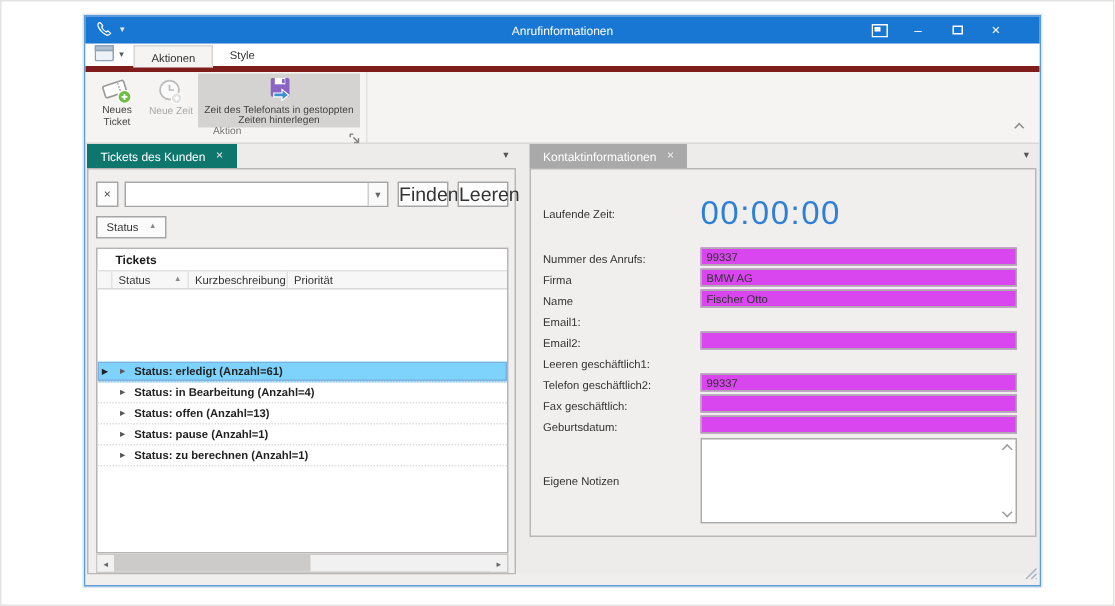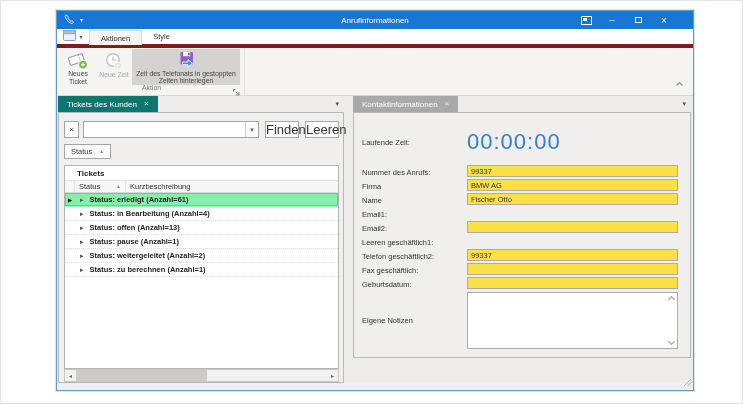--- a/index.html
+++ b/index.html
@@ -85,34 +85,34 @@
   .gh-ind { flex: 0 0 10px; border-right: 1px solid #e2e2e2; }
   .gh-col { display: flex; align-items: center; padding: 0 4px; }
   .gh-status { flex: 0 0 50px; justify-content: space-between; }
   .gh-kurz { flex: 0 0 66px; border-left: 1px solid #e2e2e2; overflow: hidden; white-space: nowrap; }
   .gh-prio { flex: 1; border-left: 1px solid #e2e2e2; }
   .grid-rows { flex: 1; }
   .grow { height: 14px; display: flex; align-items: center; font-size: 7.5px; font-weight: bold; color: #222; border-bottom: 1px dotted #dedede; }
   .grow .g-ind { flex: 0 0 10px; text-align: center; font-size: 5.5px; color: #222; }
   .grow .g-exp { margin-left: 5px; font-size: 7px; color: #555; line-height: 1; }
   .grow .g-text { margin-left: 6px; white-space: nowrap; }
-  .grow.selected { background: #86efac; box-shadow: inset 0 0 0 1px #7fafdf; }
+  .grow.selected { background: #7dd3fc; box-shadow: inset 0 0 0 1px #7fafdf; margin-top: 48px; }
 
   .hscroll { flex: 0 0 13px; margin-top: 0; border: 1px solid #c9c8c7; border-top: 1px solid #c9c8c7; background: #f1f1f1; display: flex; align-items: stretch; margin-bottom: 0; }
   .hs-arrow { width: 11px; border: none; background: #f1f1f1; color: #666; font-size: 6px; display: flex; align-items: center; justify-content: center; padding: 0; }
   .hs-track { flex: 1; position: relative; }
   .hs-thumb { position: absolute; left: 0; top: 0; bottom: 0; width: 52%; background: #cccbca; }
 
   
   .rp-inner { position: absolute; inset: 0; display: flex; flex-direction: column; padding: 8px 12px 8px 8px; }
   .timer-row { flex: 0 0 42px; display: flex; align-items: center; }
   .flabel { flex: 0 0 105px; font-size: 7.5px; color: #333; }
   .timer-value { font-size: 22px; letter-spacing: 1px; color: #2e7fd6; font-weight: 400; }
   .frow { flex: 0 0 14px; display: flex; align-items: flex-end; }
-  .frow input { flex: 1; height: 12px; border: 1px solid #ababab; background: #fde047; font: inherit; font-size: 7.5px; color: #333; padding: 0 3px; min-width: 0; }
+  .frow input { flex: 1; height: 12px; border: 1px solid #ababab; background: #d946ef; font: inherit; font-size: 7.5px; color: #333; padding: 0 3px; min-width: 0; }
   .notes-row { flex: 1; display: flex; margin-top: 3px; min-height: 0; }
   .notes-label { flex: 0 0 105px; align-self: center; font-size: 7.5px; color: #333; }
   .notes-box { flex: 1; background: #fff; border: 1px solid #ababab; position: relative; }
   .chev { position: absolute; right: 3px; width: 5px; height: 5px; border-left: 1px solid #9a9a9a; border-top: 1px solid #9a9a9a; }
   .chev-up { top: 4px; transform: rotate(45deg); }
   .chev-down { bottom: 4px; transform: rotate(-135deg); }
 
   
   .statusbar { flex: 0 0 7px; background: #f0efee; position: relative; }
   .grip { position: absolute; right: 1px; bottom: 1px; }
@@ -246,20 +246,21 @@
           </div>
           <div class="grid">
             <div class="grid-caption">Tickets</div>
             <div class="grid-header">
               <div class="gh-ind"></div>
               <div class="gh-col gh-status">
                 <span>Status</span>
                 <span class="sort-glyph">▲</span>
               </div>
               <div class="gh-col gh-kurz">Kurzbeschreibung (...</div>
+              <div class="gh-col gh-prio">Priorität</div>
             </div>
             <div class="grid-rows">
               <div class="grow selected">
                 <span class="g-ind">▶</span>
                 <span class="g-exp">▸</span>
                 <span class="g-text">Status: erledigt (Anzahl=61)</span>
               </div>
               <div class="grow">
                 <span class="g-ind"></span>
                 <span class="g-exp">▸</span>
@@ -267,25 +268,20 @@
               </div>
               <div class="grow">
                 <span class="g-ind"></span>
                 <span class="g-exp">▸</span>
                 <span class="g-text">Status: offen (Anzahl=13)</span>
               </div>
               <div class="grow">
                 <span class="g-ind"></span>
                 <span class="g-exp">▸</span>
                 <span class="g-text">Status: pause (Anzahl=1)</span>
-              </div>
-              <div class="grow">
-                <span class="g-ind"></span>
-                <span class="g-exp">▸</span>
-                <span class="g-text">Status: weitergeleitet (Anzahl=2)</span>
               </div>
               <div class="grow">
                 <span class="g-ind"></span>
                 <span class="g-exp">▸</span>
                 <span class="g-text">Status: zu berechnen (Anzahl=1)</span>
               </div>
             </div>
           </div>
           <div class="hscroll">
             <button class="hs-arrow">◂</button>

